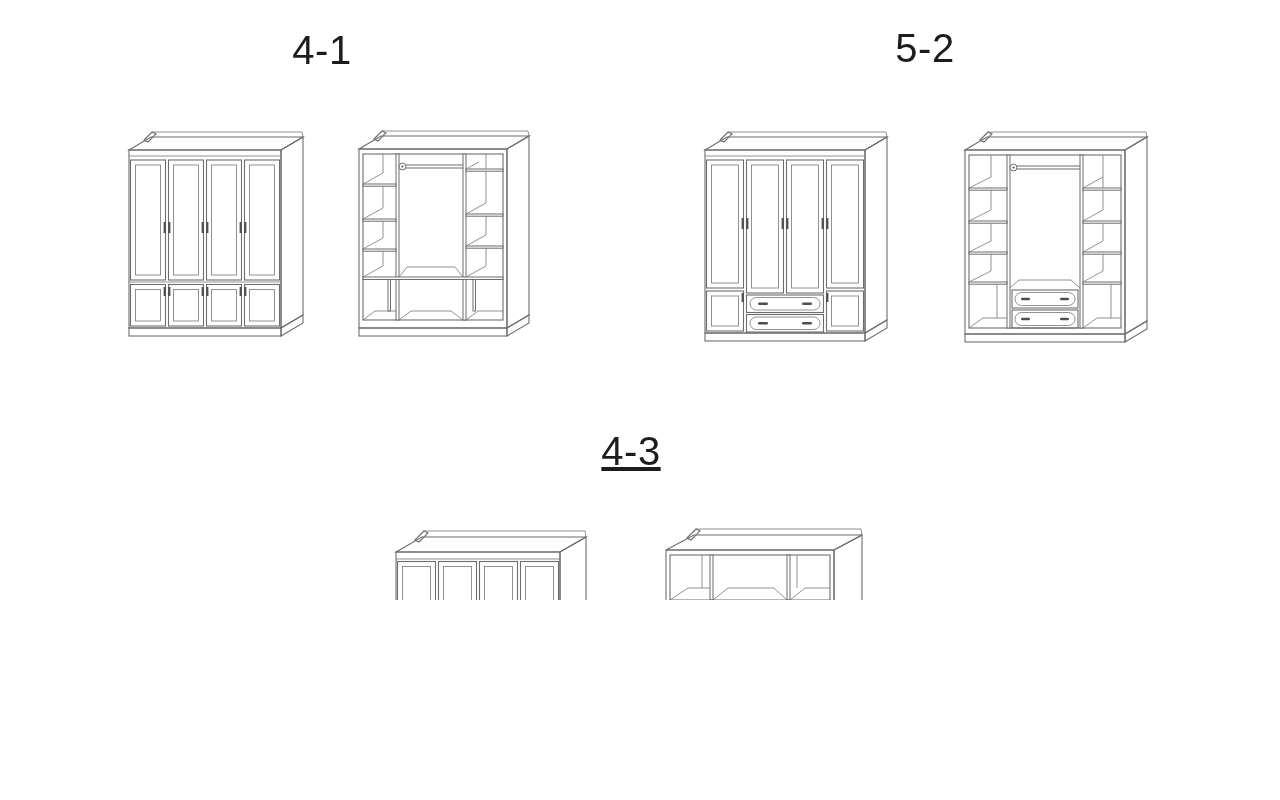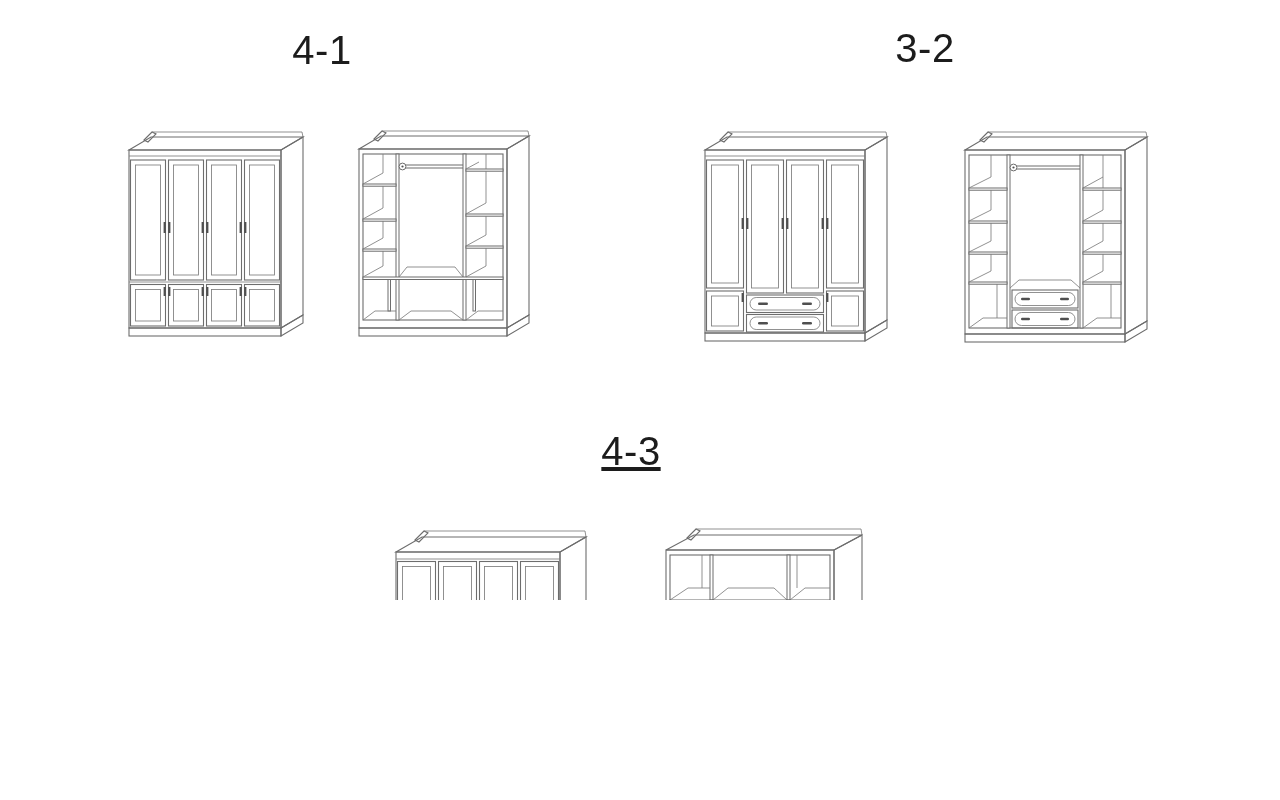--- a/index.html
+++ b/index.html
@@ -14,21 +14,21 @@
   .bar{fill:#ffffff;stroke:#6d6d6d;stroke-width:1;}
   .hd{fill:#4f4f4f;stroke:none;}
   .flange{fill:#ffffff;stroke:#6d6d6d;stroke-width:1;}
 </style>
 </head>
 <body>
 
 <div id="canvas">
 
   <div class="group-label" style="left:232px;top:30px;">4-1</div>
-  <div class="group-label" style="left:835px;top:28px;">3-2</div>
+  <div class="group-label" style="left:835px;top:28px;">5-2</div>
   <div class="group-label" style="left:541px;top:431px;text-decoration:underline;">4-3</div>
 
   <div class="fig" style="left:125px;top:130px;width:180px;height:216px;">
     <svg viewBox="0 0 180 216">
       <polygon class="ln" points="4,20 156,20 178,7 26,7"></polygon>
       <polygon class="ln" points="19,10 27,2 31,4 23,12"></polygon>
       <line class="lt" x1="27" y1="2" x2="177" y2="2"></line>
         <line class="lt" x1="177" y1="2" x2="178" y2="7"></line>
       <polygon class="ln" points="156,20 178,7 178,185 156,198"></polygon>
       <polygon class="ln" points="156,198 178,185 178,193 156,206"></polygon>

